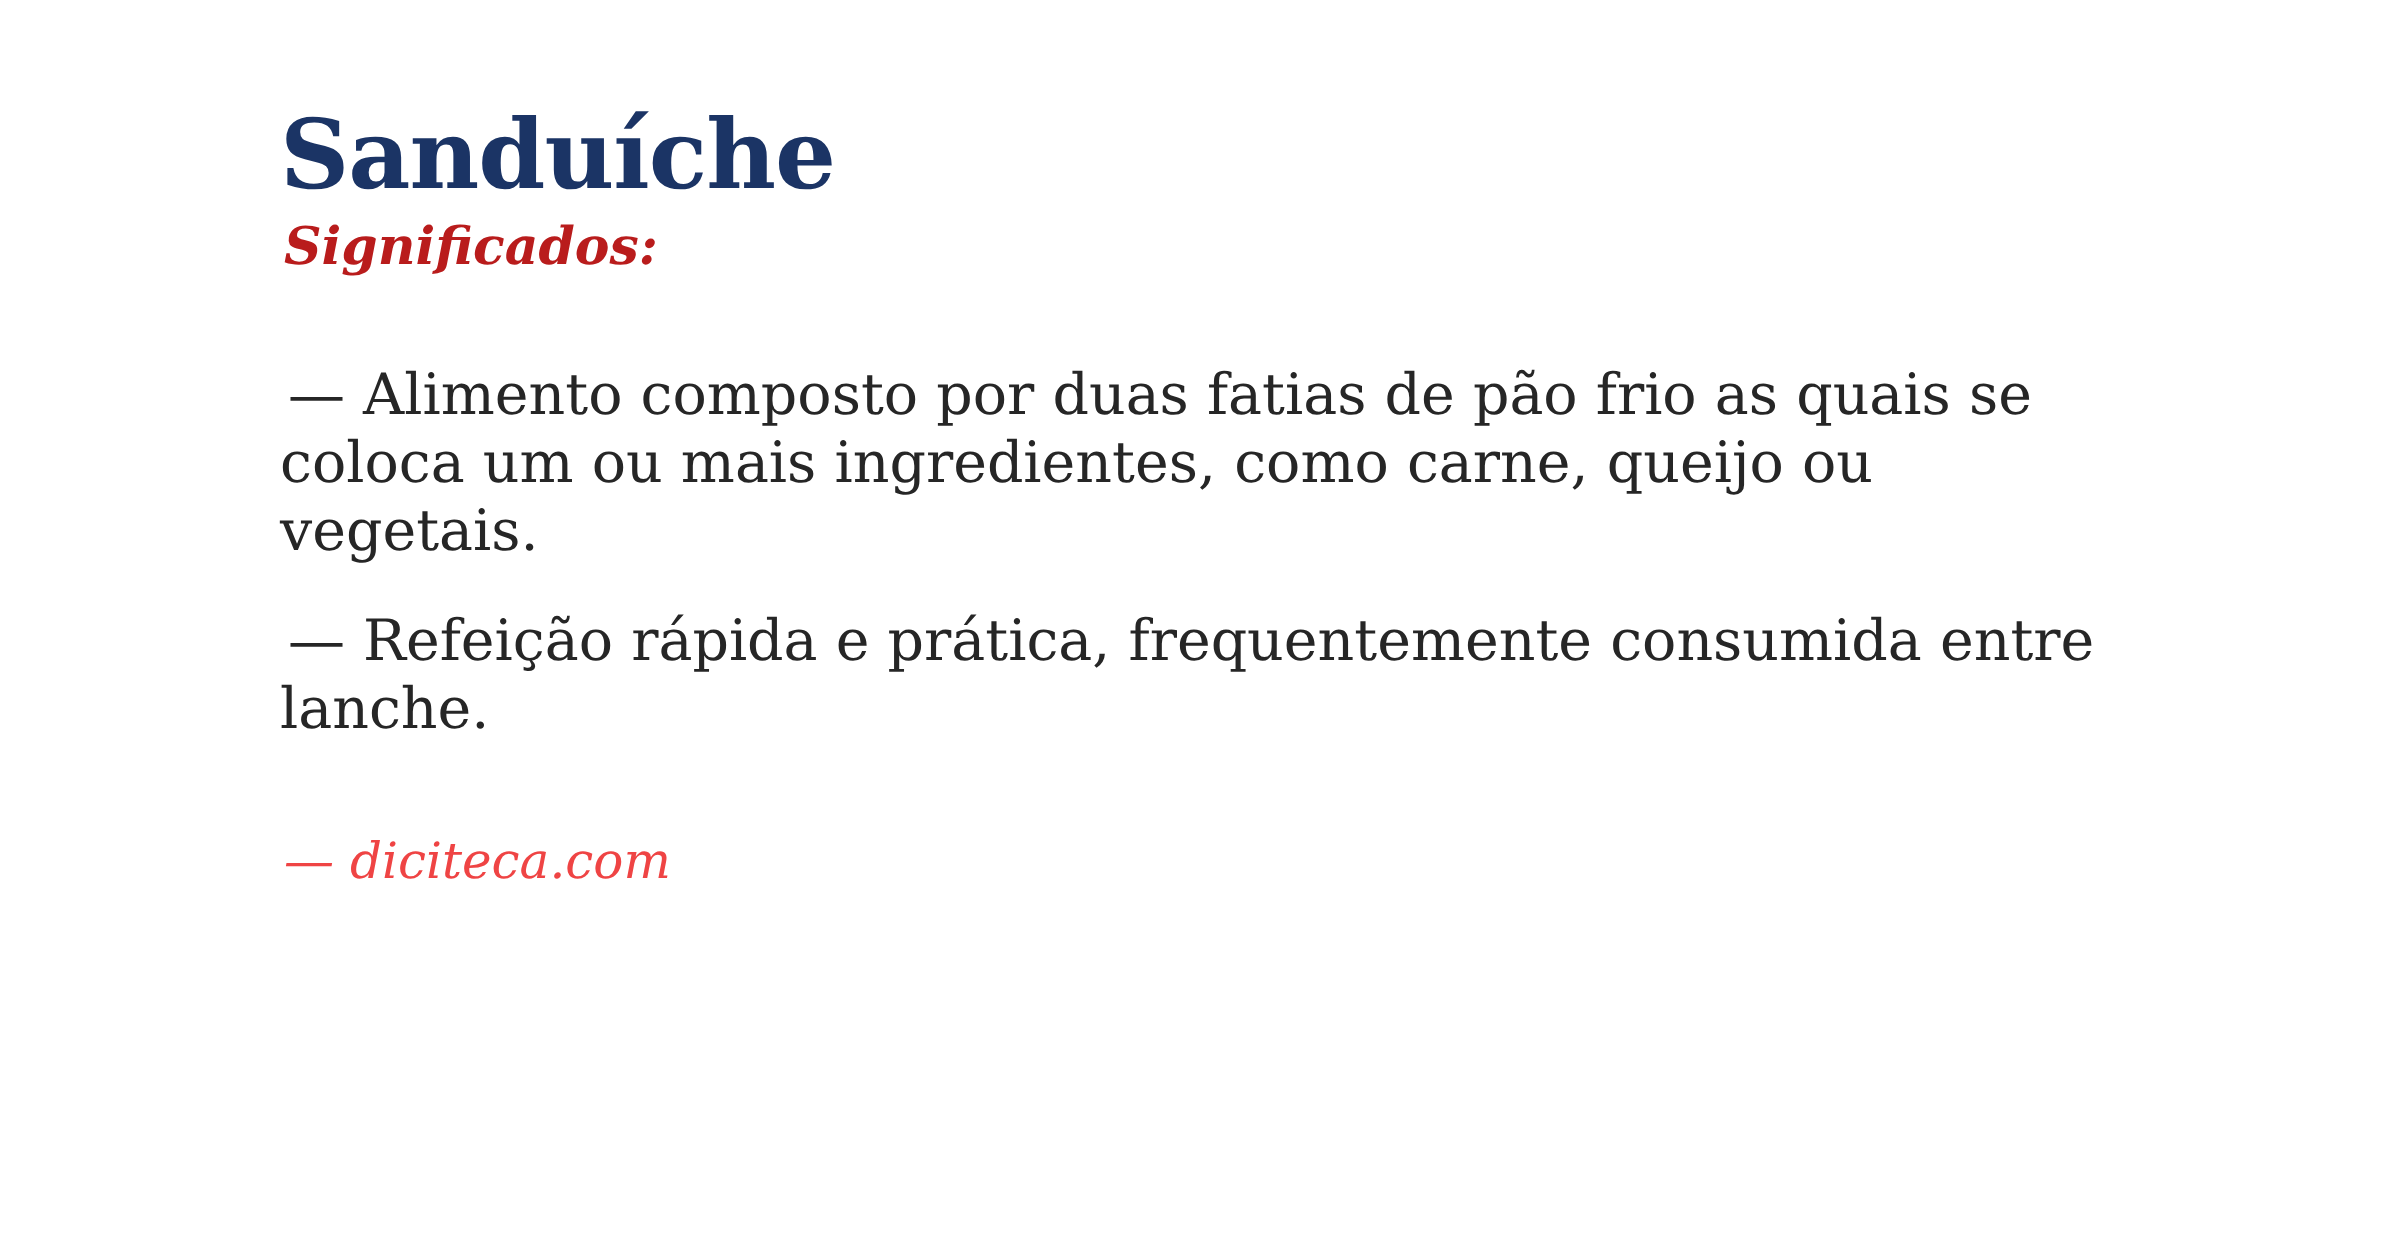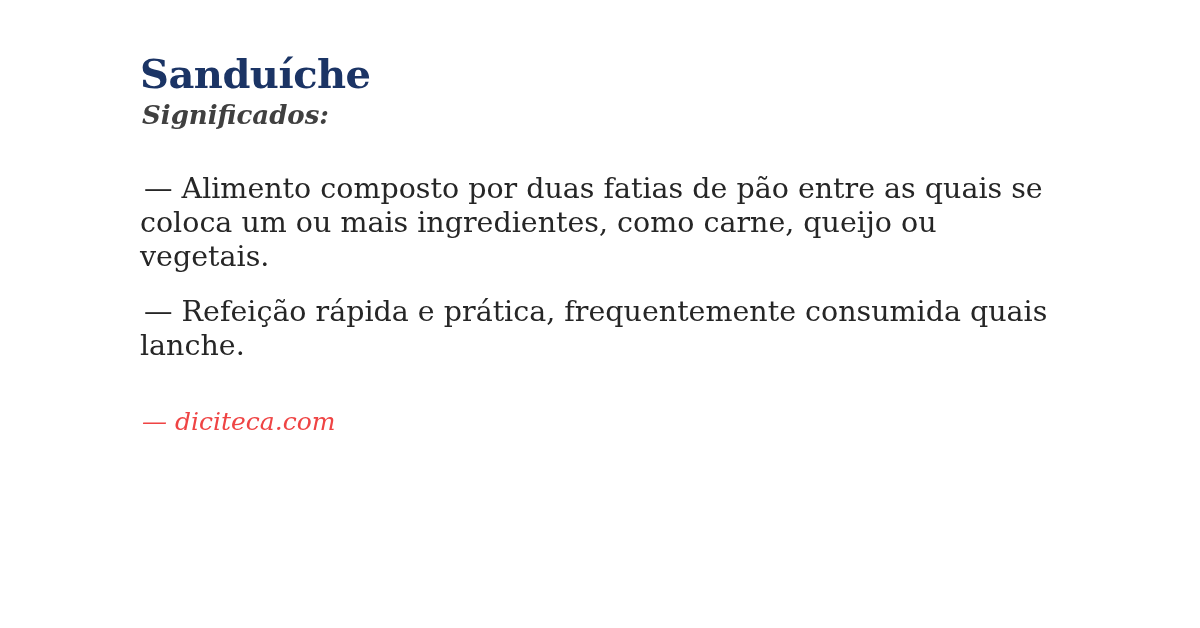--- a/index.html
+++ b/index.html
@@ -14,33 +14,33 @@
     overflow: hidden;
   }
   .card {
     box-sizing: border-box;
     width: 1200px;
     height: 628px;
     padding: 52px 130px 0 140px;
   }
   .word-title {
     margin: 0;
-    font-size: 40px;
+    font-size: 48px;
     line-height: 1.12;
     font-weight: 700;
     color: #1b3465;
     letter-spacing: -0.5px;
   }
   .meanings-label {
     margin: 4px 0 0 2px;
     font-size: 26px;
     line-height: 1.15;
     font-weight: 700;
     font-style: italic;
-    color: #404040;
+    color: #b91c1c;
   }
   .definitions {
     margin-top: 41px;
     width: 912px;
   }
   .definition {
     margin: 0 0 21px 0;
     font-size: 28.5px;
     line-height: 34px;
     color: #262626;
@@ -55,18 +55,18 @@
   }
 </style>
 </head>
 <body>
 
 <div class="card">
   <h1 class="word-title">Sanduíche</h1>
   <div class="meanings-label">Significados:</div>
 
   <div class="definitions">
-    <p class="definition">— Alimento composto por duas fatias de pão entre as quais se coloca um ou mais ingredientes, como carne, queijo ou vegetais.</p>
-    <p class="definition">— Refeição rápida e prática, frequentemente consumida quais lanche.</p>
+    <p class="definition">— Alimento composto por duas fatias de pão frio as quais se coloca um ou mais ingredientes, como carne, queijo ou vegetais.</p>
+    <p class="definition">— Refeição rápida e prática, frequentemente consumida entre lanche.</p>
   </div>
 
   <div class="source-line">— diciteca.com</div>
 </div>
 
 </body></html>

